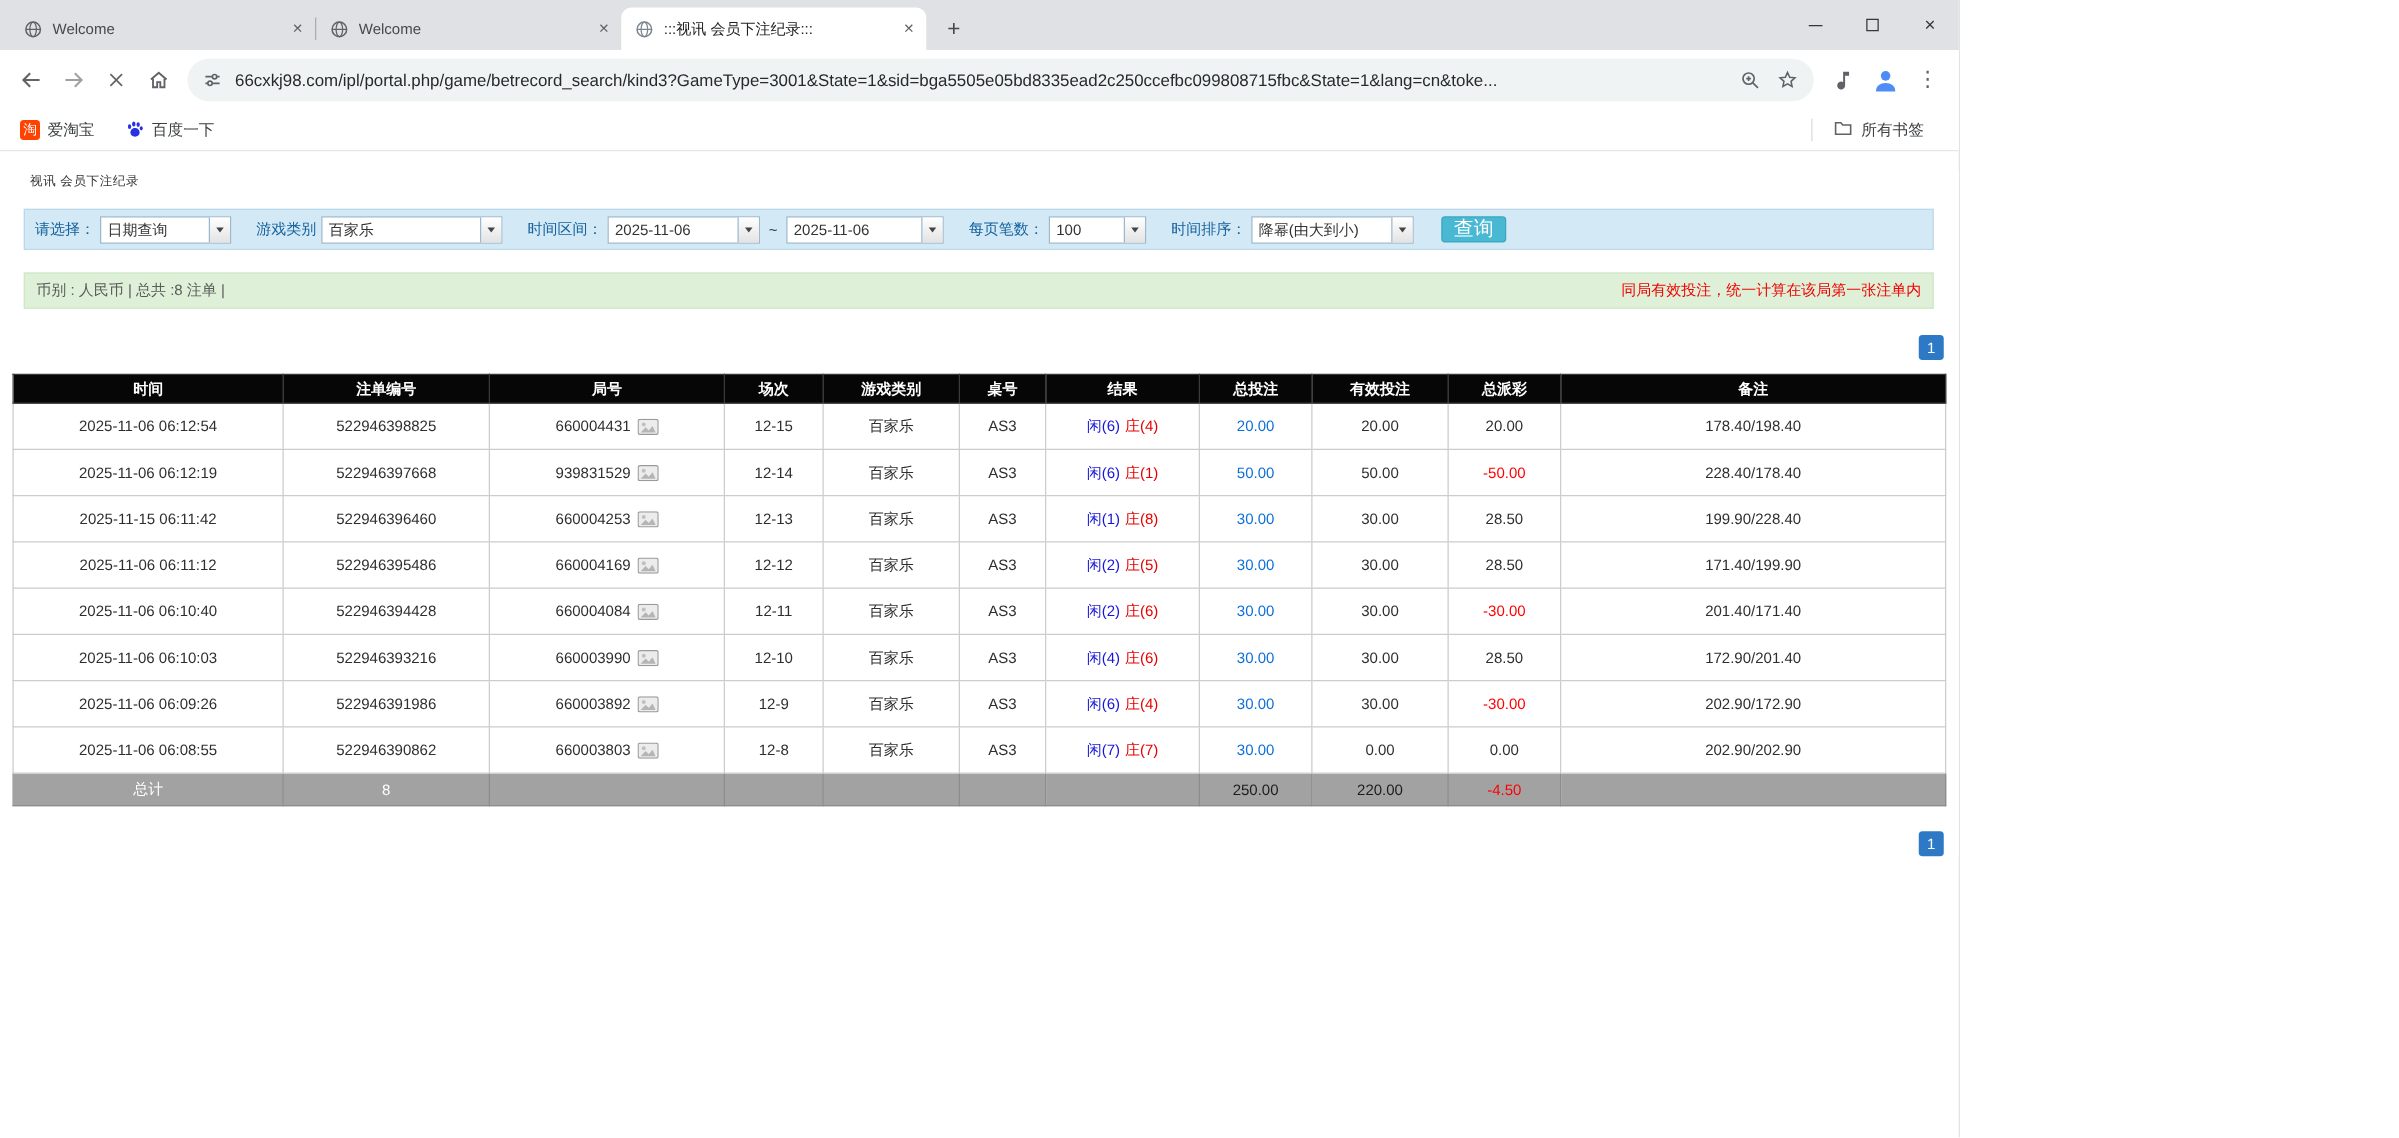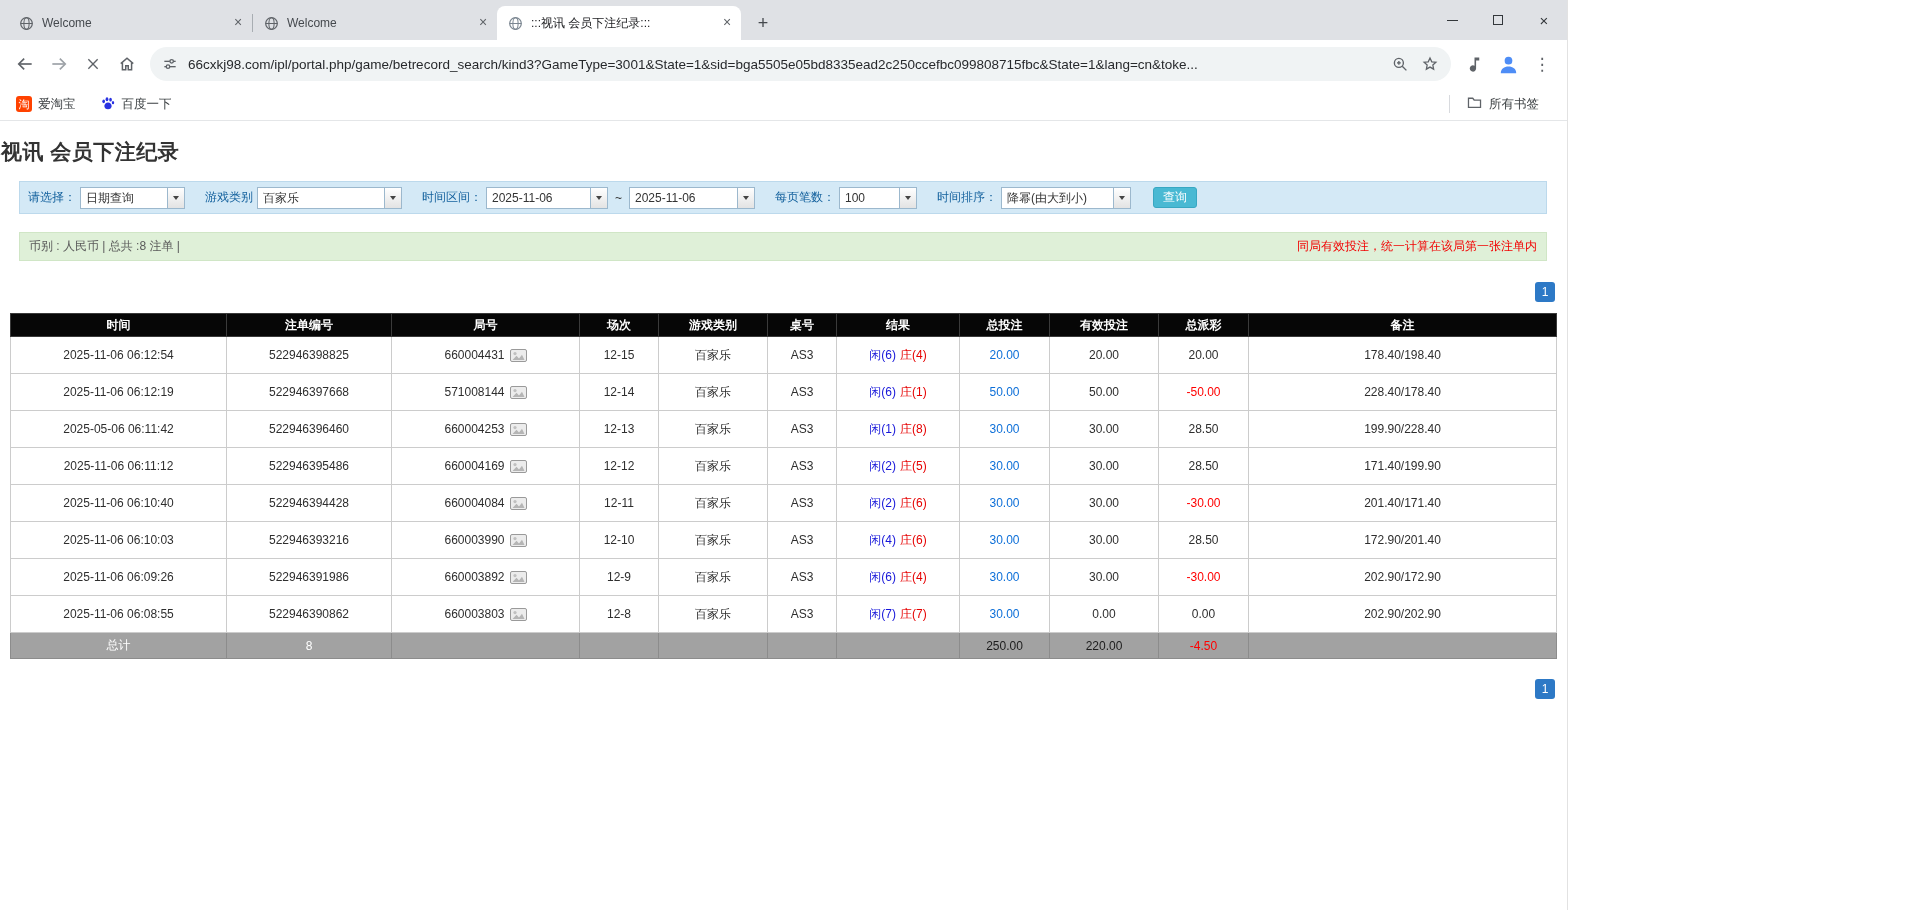--- a/index.html
+++ b/index.html
@@ -44,36 +44,36 @@
                border-bottom:1px solid #e4e6e8; }
   .bm-item { display:flex; align-items:center; gap:6px; height:24px; padding:0 6px;
              font-size:12.5px; color:#3c4043; border-radius:12px; margin-right:12px; }
   .bm-taobao-icon { width:16px; height:16px; background:#ff4200; color:#fff; font-size:11px;
                     line-height:16px; text-align:center; border-radius:3px; }
   .bm-spacer { flex:1; }
   .bm-sep { width:1px; height:18px; background:#d8dade; margin:0 10px; }
 
   
   .webpage { background:#fff; }
-  .page-title { margin:17px 0 0 1px; font-size:21px; color:#333; font-weight:700; letter-spacing:.5px; }
+  .page-title { margin:17px 0 0 24px; font-size:10px; color:#333; font-weight:400; letter-spacing:.5px; }
 
   .filterbar { margin:15px 20px 0 19px; height:33px; background:#d4e9f6; border:1px solid #bcd9ec;
                display:flex; align-items:center; padding:0 8px; font-size:12px; }
   .f-group { display:flex; align-items:center; margin-right:20px; }
   .f-label { color:#15629e; margin-right:4px; white-space:nowrap; }
   .combo { display:flex; align-items:stretch; height:22px; background:#fff; border:1px solid #9cb8cd; }
   .combo-val { flex:1; padding:0 5px; font-size:12px; color:#333; line-height:20px;
                white-space:nowrap; overflow:hidden; }
   .combo-arrow { width:17px; border-left:1px solid #9cb8cd; background:linear-gradient(#fff,#e3e3e3);
                  display:flex; align-items:center; justify-content:center; }
   .combo-arrow::after { content:""; border:3.5px solid transparent; border-top:4.5px solid #444; margin-top:4px; }
   .c1{width:105px;} .c2{width:145px;} .c3{width:122px;} .c4{width:126px;} .c5{width:78px;} .c6{width:130px;}
   .tilde { margin:0 7px; color:#333; }
   .search-btn { height:21px; padding:0 9px; background:#49b9d3; border:1px solid #38a7c2; border-radius:3px;
-                color:#fff; font-size:12px; display:flex; align-items:center; margin-left:2px; cursor:pointer; }
+                color:#fff; font-size:16px; display:flex; align-items:center; margin-left:2px; cursor:pointer; }
 
   .infobar { margin:18px 20px 0 19px; height:29px; background:#dff0d8; border:1px solid #d0e6c6;
              display:flex; align-items:center; justify-content:space-between; padding:0 9px; font-size:12px; }
   .info-left { color:#5a5a5a; }
   .info-right { color:#f20000; }
 
   .pager-row { display:flex; justify-content:flex-end; margin:21px 12px 0 0; }
   .pager-row.bottom { margin-top:20px; }
   .page-btn { min-width:20px; height:20px; padding:0 4px; background:#2d79c6; color:#fff; font-size:12px;
               display:flex; align-items:center; justify-content:center; border-radius:3px; }
@@ -345,39 +345,39 @@
     </td>
     <td class="blue">20.00</td>
     <td>20.00</td>
     <td>20.00</td>
     <td>178.40/198.40</td>
   </tr>
             <tr>
     <td>2025-11-06 06:12:19</td>
     <td>522946397668</td>
     <td>
-      <span>571008144</span><span class="round-icon"><svg width="17" height="13" viewBox="0 0 17 13">
+      <span>939831529</span><span class="round-icon"><svg width="17" height="13" viewBox="0 0 17 13">
                     <rect x="0.5" y="0.5" width="16" height="12" rx="1.5" fill="#ececec" stroke="#9a9a9a"></rect>
                     <circle cx="5" cy="4.6" r="1.6" fill="#c0c0c0"></circle>
                     <path d="M2.5 11L6.5 6.8 9 9.4 12 5.8 14.5 11z" fill="#b5b5b5"></path>
                   </svg></span>
     </td>
     <td>12-14</td>
     <td>百家乐</td>
     <td>AS3</td>
     <td>
       <span class="res-x">闲(6)</span><span class="res-z">庄(1)</span>
     </td>
     <td class="blue">50.00</td>
     <td>50.00</td>
     <td class="neg">-50.00</td>
     <td>228.40/178.40</td>
   </tr>
             <tr>
-    <td>2025-05-06 06:11:42</td>
+    <td>2025-11-15 06:11:42</td>
     <td>522946396460</td>
     <td>
       <span>660004253</span><span class="round-icon"><svg width="17" height="13" viewBox="0 0 17 13">
                     <rect x="0.5" y="0.5" width="16" height="12" rx="1.5" fill="#ececec" stroke="#9a9a9a"></rect>
                     <circle cx="5" cy="4.6" r="1.6" fill="#c0c0c0"></circle>
                     <path d="M2.5 11L6.5 6.8 9 9.4 12 5.8 14.5 11z" fill="#b5b5b5"></path>
                   </svg></span>
     </td>
     <td>12-13</td>
     <td>百家乐</td>

